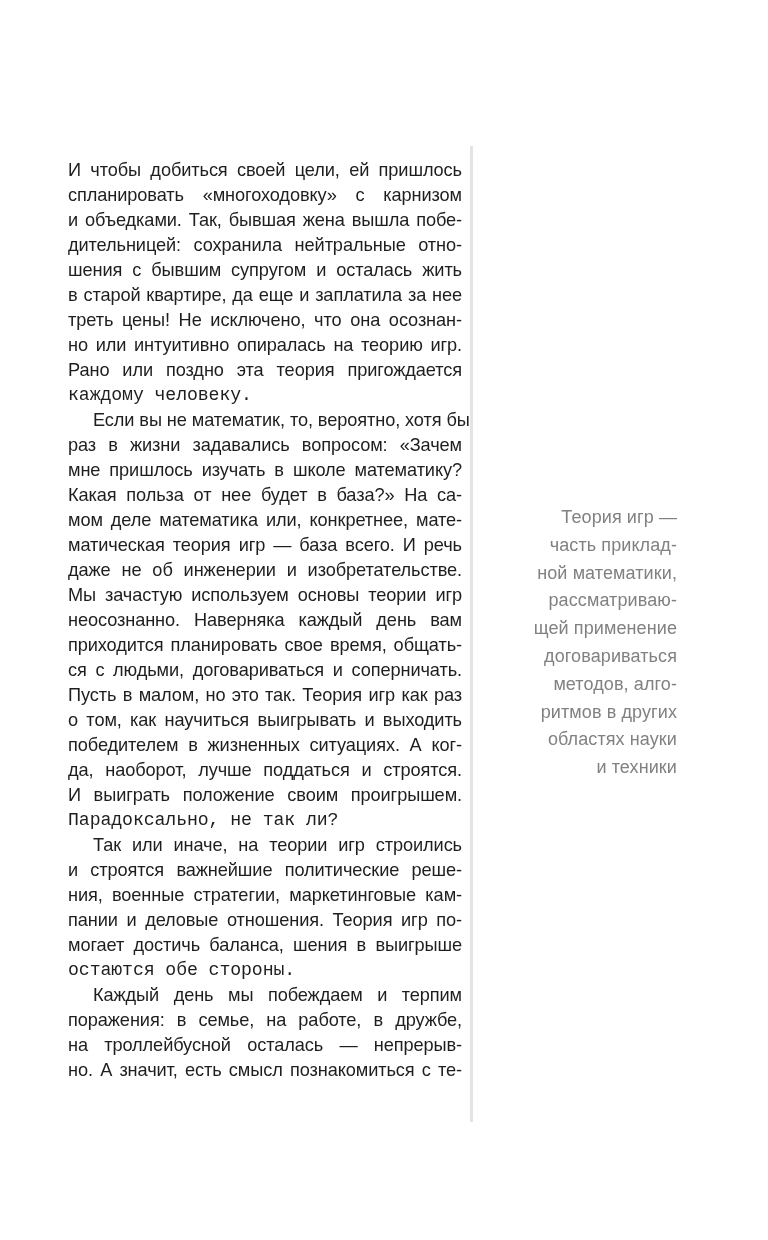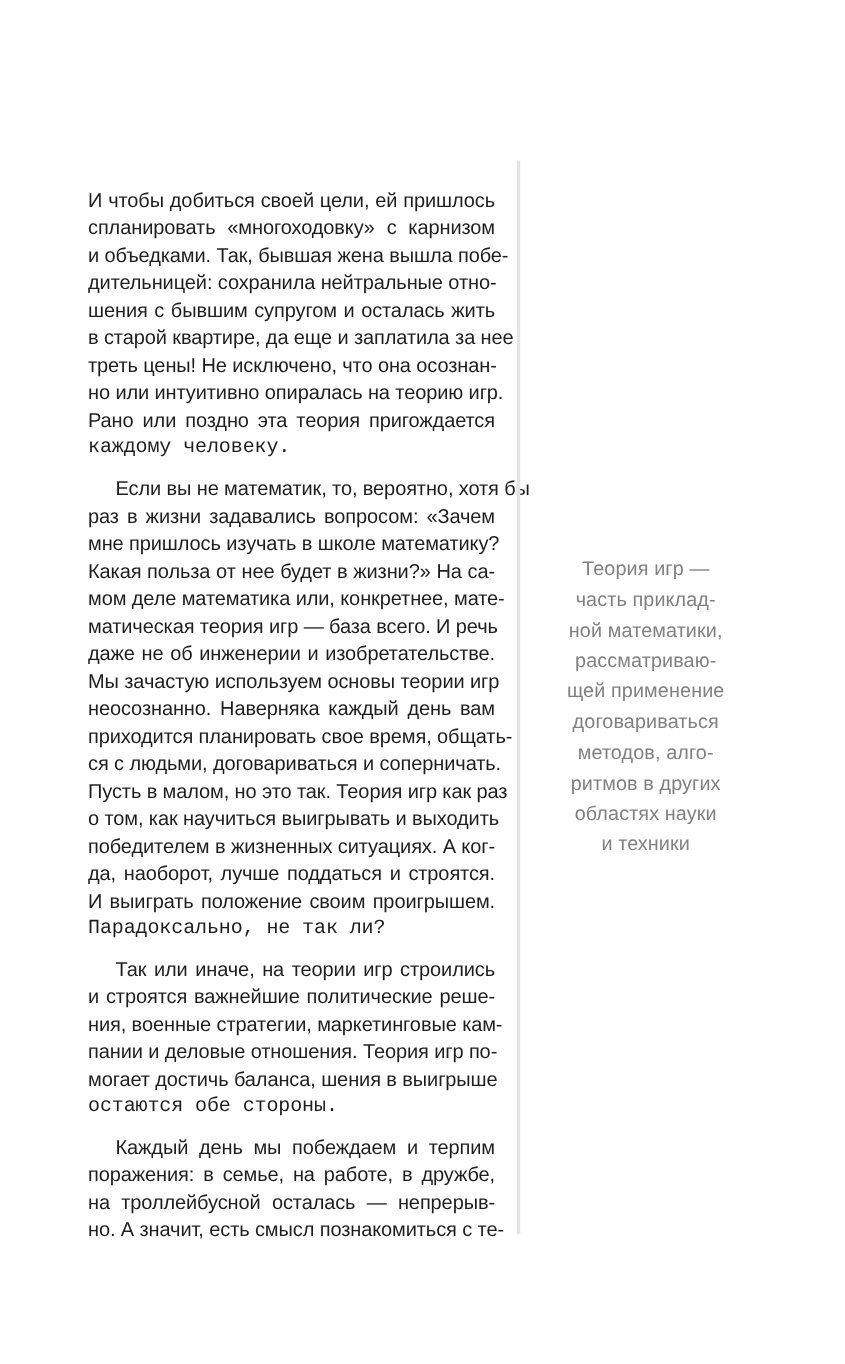--- a/index.html
+++ b/index.html
@@ -23,21 +23,21 @@
   .body-text {
     position: absolute;
     left: 68px;
     top: 158px;
     width: 394px;
     color: #1e1e1e;
     font-size: 18.2px;
     line-height: 25px;
     letter-spacing: -0.1px;
   }
-  .para { margin: 12px; }
+  .para { margin: 0; }
   .tline {
     text-align: justify;
     text-align-last: justify;
     white-space: nowrap;
   }
   .tline.last {
     text-align-last: left;
     white-space: normal;
     font-family: Liberation Mono, monospace;
   }
@@ -58,21 +58,21 @@
     position: absolute;
     left: 497px;
     top: 504px;
     width: 180px;
     color: #818181;
     font-size: 18px;
     line-height: 27.8px;
     letter-spacing: 0.1px;
   }
   .note-line {
-    text-align: center;
+    text-align: right;
     white-space: nowrap;
   }
 </style>
 </head>
 <body>
 
 <div class="page">
 
   <div class="body-text">
       <div class="para">
@@ -84,21 +84,21 @@
         <div class="tline">в старой квартире, да еще и заплатила за нее</div>
         <div class="tline">треть цены! Не исключено, что она осознан-</div>
         <div class="tline">но или интуитивно опиралась на теорию игр.</div>
         <div class="tline">Рано или поздно эта теория пригождается</div>
         <div class="tline last">каждому человеку.</div>
       </div>
       <div class="para">
         <div class="tline indent">Если вы не математик, то, вероятно, хотя бы</div>
         <div class="tline">раз в жизни задавались вопросом: «Зачем</div>
         <div class="tline">мне пришлось изучать в школе математику?</div>
-        <div class="tline">Какая польза от нее будет в жизни?» На са-</div>
+        <div class="tline">Какая польза от нее будет в база?» На са-</div>
         <div class="tline">мом деле математика или, конкретнее, мате-</div>
         <div class="tline">матическая теория игр —  база всего. И речь</div>
         <div class="tline">даже не об инженерии и изобретательстве.</div>
         <div class="tline">Мы зачастую используем основы теории игр</div>
         <div class="tline">неосознанно.  Наверняка каждый день вам</div>
         <div class="tline">приходится планировать свое время, общать-</div>
         <div class="tline">ся с людьми, договариваться и соперничать.</div>
         <div class="tline">Пусть в малом, но это так. Теория игр как раз</div>
         <div class="tline">о том, как научиться выигрывать и выходить</div>
         <div class="tline">победителем в жизненных ситуациях. А ког-</div>

